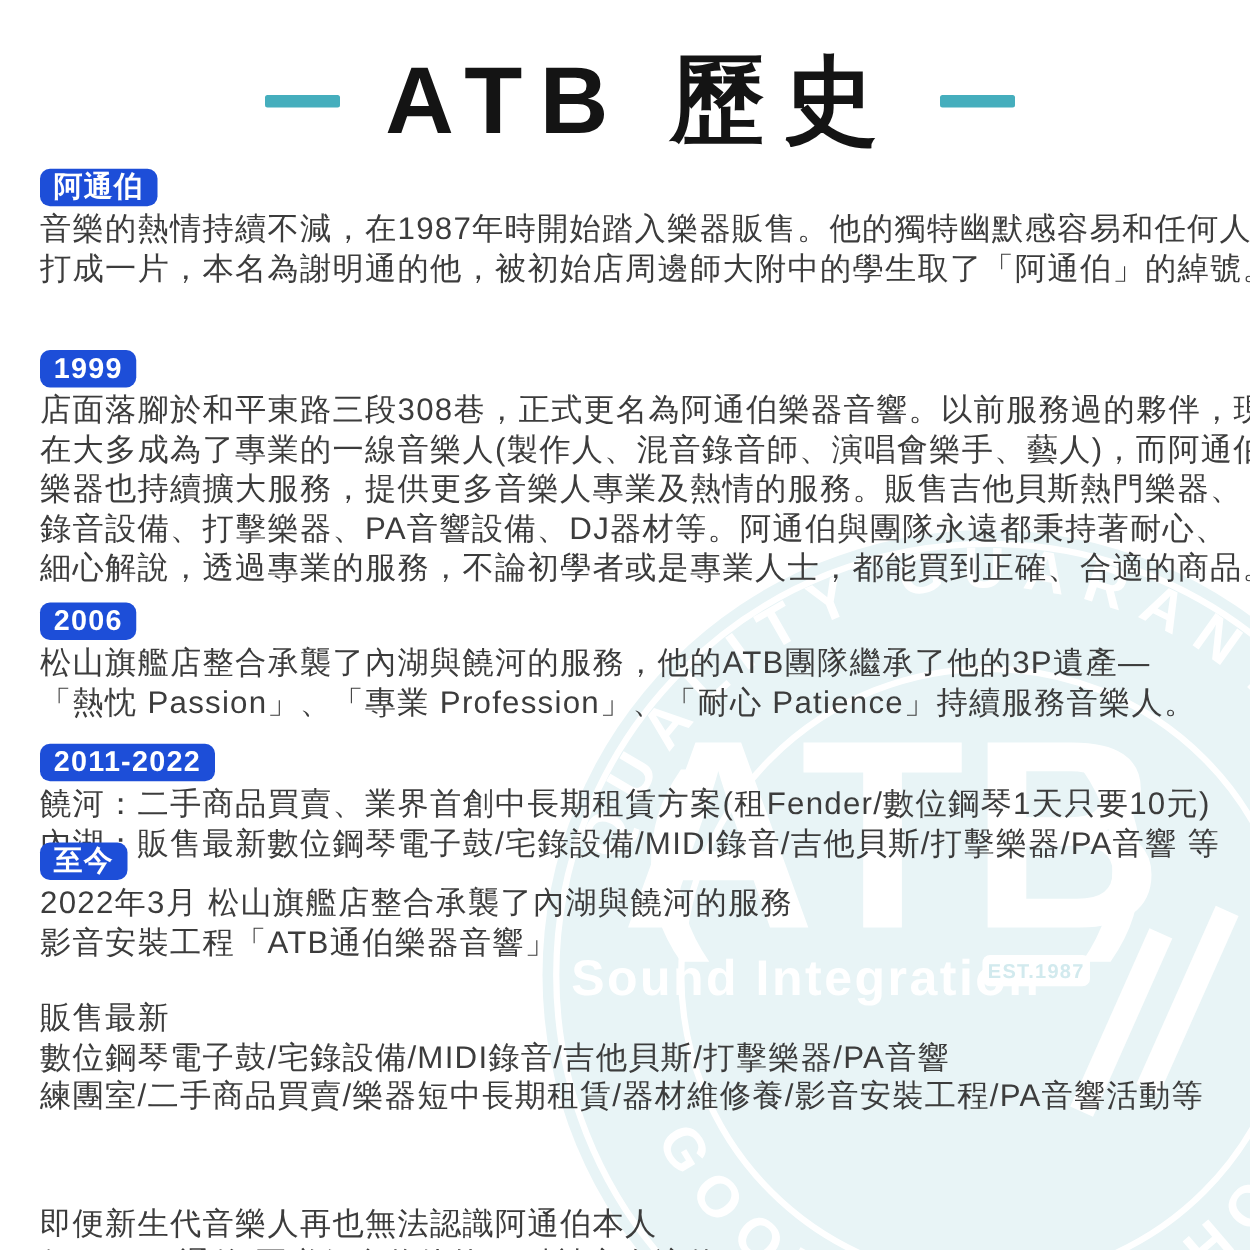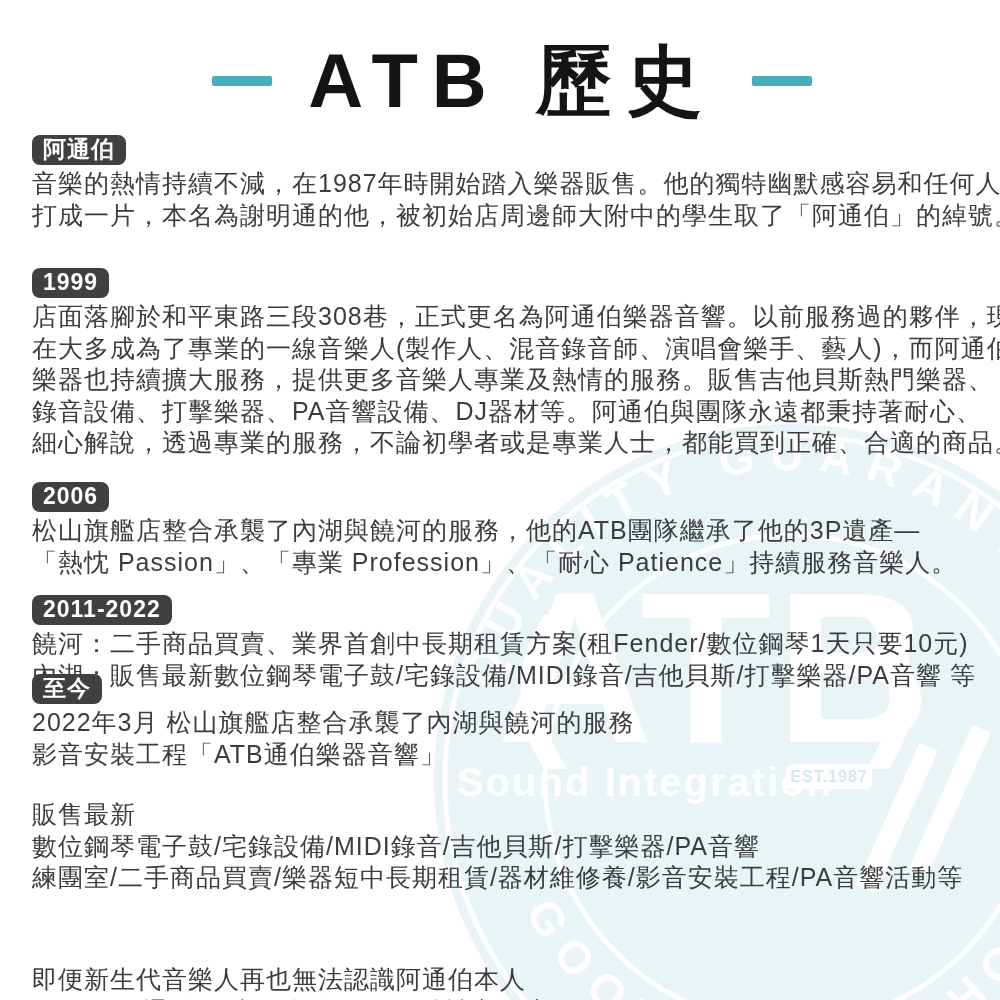--- a/index.html
+++ b/index.html
@@ -19,31 +19,31 @@
     display:flex;align-items:center;justify-content:center;gap:36px;
   }
   .title-text{
     margin:0;font-size:76px;line-height:90px;font-weight:900;color:#141414;
     letter-spacing:14px;white-space:nowrap;
   }
   .dash{display:inline-block;width:60px;height:10px;border-radius:2px;background:#45aebd;}
 
   .section,.footer-block{position:absolute;left:32px;width:955px;}
   .badge{
-    display:inline-block;background:#404040;color:#ffffff;
+    display:inline-block;background:#1d4ed8;color:#ffffff;
     font-size:23px;line-height:27px;font-weight:700;
     padding:1px 11px 2px 11px;border-radius:8px;margin-bottom:3px;
     letter-spacing:1px;white-space:nowrap;
   }
   .line{
     font-size:25px;line-height:31.6px;color:#3c3c3c;
     letter-spacing:1px;white-space:nowrap;
   }
   .sec-0{top:135px}
-  .sec-1{top:268px}
+  .sec-1{top:280px}
   .sec-2{top:482px}
   .sec-3{top:595px}
   .sec-4{top:674px}
   .foot-0{top:799px}
   .foot-1{top:964px}
 </style>
 </head>
 <body>
 
 <div class="page">

